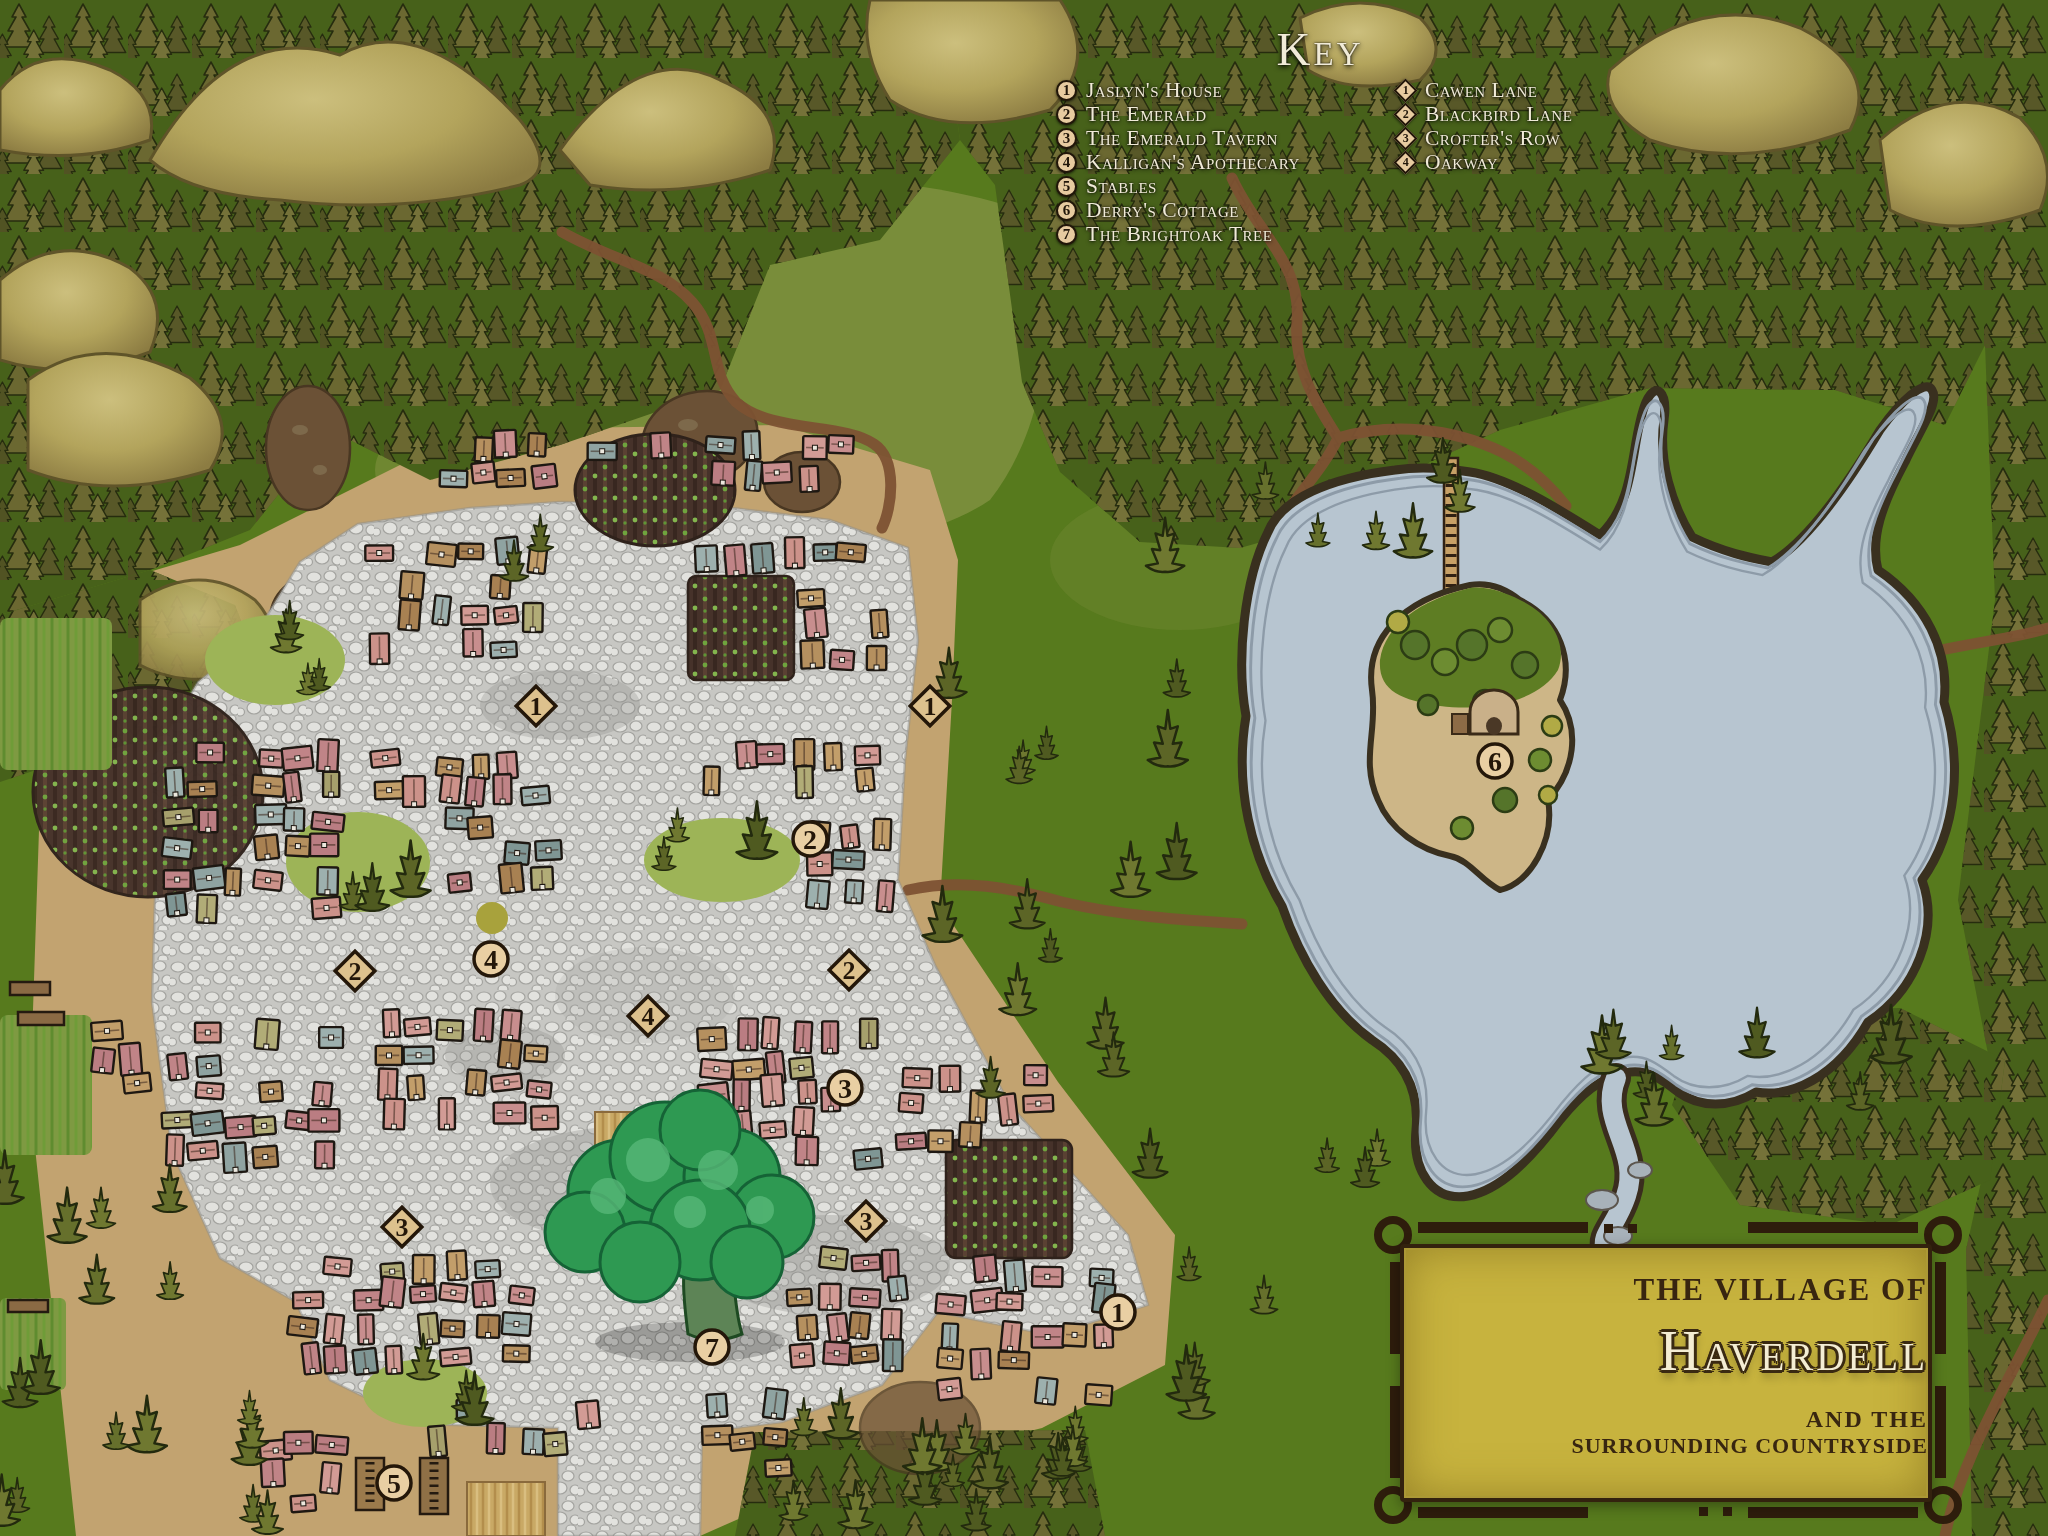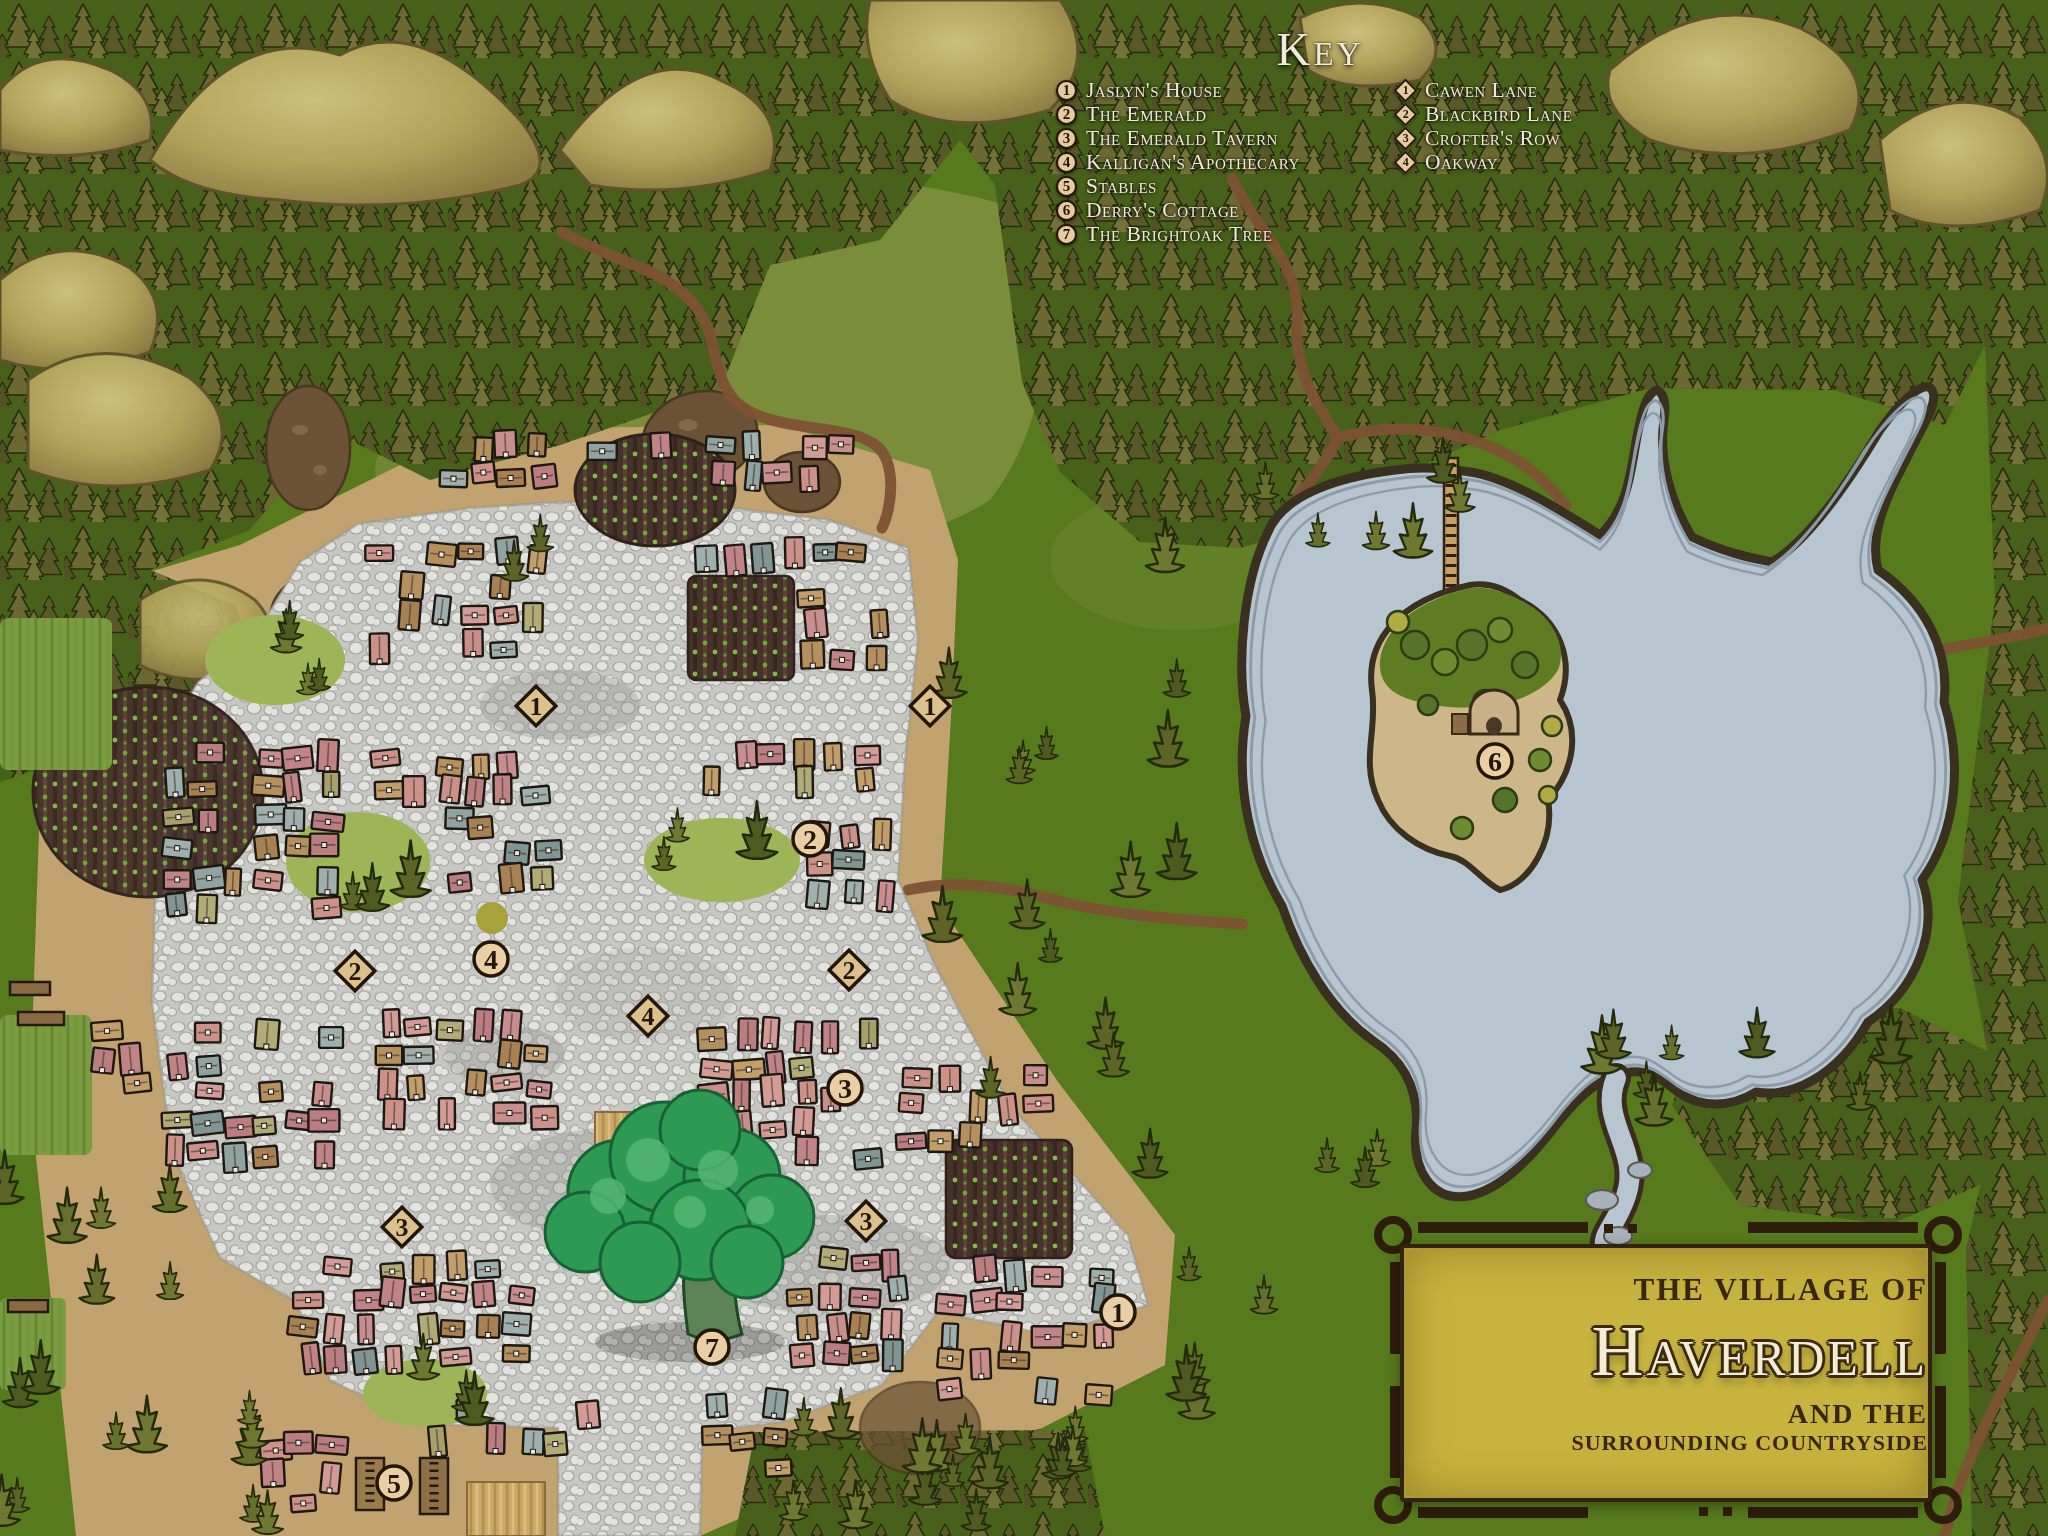--- a/index.html
+++ b/index.html
@@ -43,26 +43,26 @@
   
   .cartouche{position:absolute;left:1372px;top:1204px;width:592px;height:332px;}
   .cart-panel{
     position:absolute;left:28px;top:40px;width:524px;height:250px;
     background:#c7b33e;border:4px solid #33220e;border-radius:4px;
     box-shadow:inset 0 0 0 2px #ab9836, inset 0 0 46px rgba(110,90,20,.55), 0 4px 14px rgba(0,0,0,.35);
     text-align:right;color:#382610;
   }
   .cart-line1{margin-top:24px;font-size:31px;font-weight:bold;letter-spacing:2px;}
   .cart-name{
-    font-variant:small-caps;font-size:72px;line-height:86px;color:#f4edd3;letter-spacing:3px;
+    font-variant:small-caps;font-size:56px;line-height:86px;color:#f4edd3;letter-spacing:3px;
     text-shadow:-3px 0 0 #3a2a12,3px 0 0 #3a2a12,0 -3px 0 #3a2a12,0 3px 0 #3a2a12,
       -2px -2px 0 #3a2a12,2px 2px 0 #3a2a12,2px -2px 0 #3a2a12,-2px 2px 0 #3a2a12,
       0 7px 9px rgba(0,0,0,.4);
   }
-  .cart-line2{font-size:28px;font-weight:bold;letter-spacing:2px;margin-top:4px;}
+  .cart-line2{font-size:24px;font-weight:bold;letter-spacing:2px;margin-top:12px;}
   .cart-line3{font-size:22px;font-weight:bold;letter-spacing:1px;font-family:Liberation Serif, serif;}
   .fr{position:absolute;background:#2e1d0c;}
   .fr-ring{position:absolute;width:22px;height:22px;border:8px solid #2e1d0c;border-radius:50%;background:transparent;}
 </style>
 </head>
 <body>
 
 <svg id="map-svg" width="2048" height="1536" viewBox="0 0 2048 1536" xmlns="http://www.w3.org/2000/svg">
   <defs>
     <radialGradient id="mg" cx="42%" cy="35%" r="70%">

